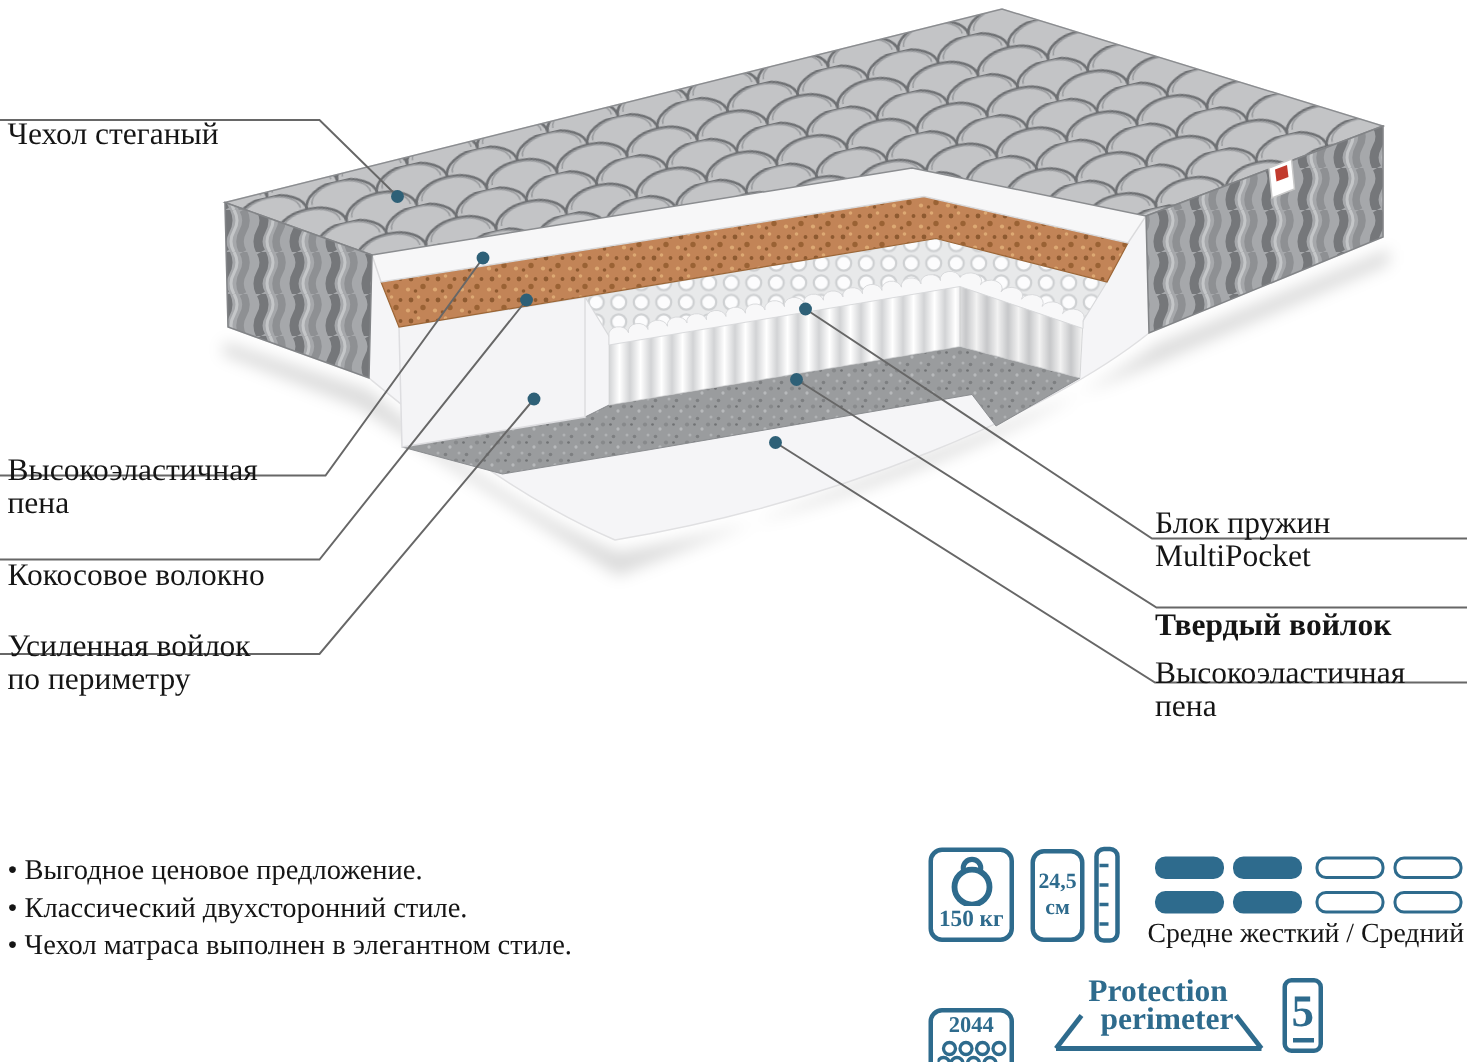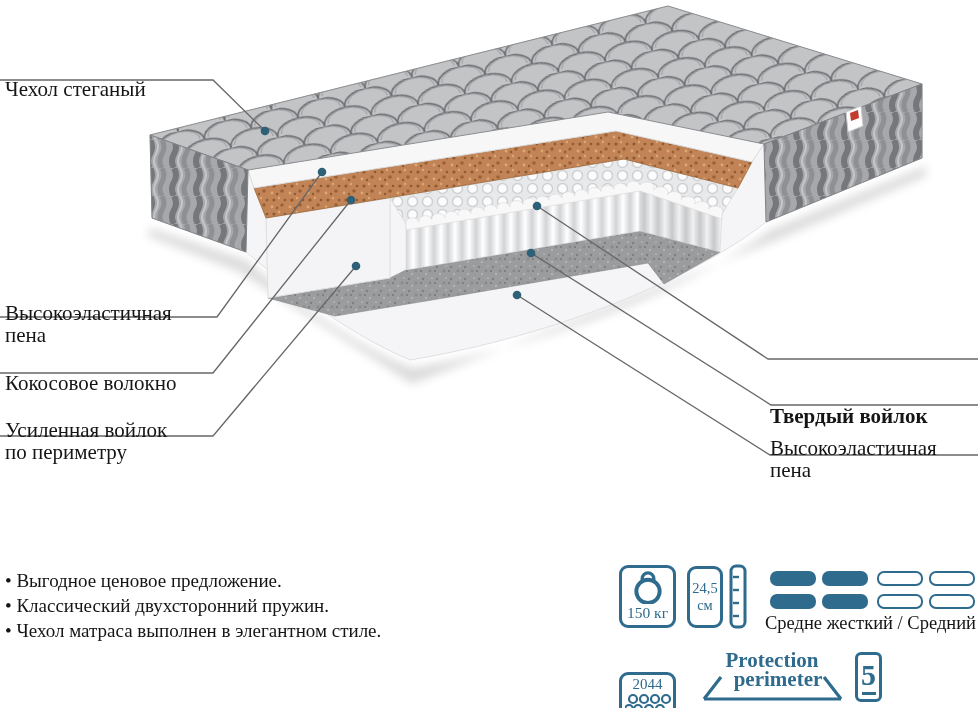--- a/index.html
+++ b/index.html
@@ -10,21 +10,21 @@
 
   .callout{position:absolute;color:var(--ink);font-size:21px;line-height:22px;white-space:nowrap;margin-top:22px;}
   .callout.right{}
 
   .features{position:absolute;left:5px;top:568px;font-size:19px;line-height:25px;color:var(--ink);}
   .feature::before{content:"• ";}
 
   
   .specbox{position:absolute;border:3.5px solid var(--accent);border-radius:9px;box-sizing:border-box;
            display:flex;flex-direction:column;align-items:center;justify-content:flex-end;background:#fff;}
-  .spec-text{color:var(--accent);font-weight:normal;font-family:"Liberation Serif",serif;}
+  .spec-text{color:var(--accent);font-weight:bold;font-family:"Liberation Serif",serif;}
 
   .bar{position:absolute;width:46px;height:15px;border-radius:7px;box-sizing:border-box;}
   .bar.filled{background:var(--accent);}
   .bar.outlined{border:2.5px solid var(--accent);background:#fff;}
 
   .firmness-label{position:absolute;left:762px;top:613px;width:214px;text-align:right;
                   font-size:18.5px;color:var(--ink);}
 
   .protection{position:absolute;left:698px;top:648px;width:148px;height:56px;}
   .protection .w1{position:absolute;left:0;top:0;width:148px;text-align:center;
@@ -178,31 +178,35 @@
     <div>Высокоэластичная</div>
     <div>пена</div>
   </div>
   <div class="callout" style="left:5px;top:350px;">
     <div>Кокосовое волокно</div>
   </div>
   <div class="callout" style="left:5px;top:397px;">
     <div>Усиленная войлок</div>
     <div>по периметру</div>
   </div>
+  <div class="callout right" style="left:770px;top:315px;">
+    <div>Блок пружин</div>
+    <div>MultiPocket</div>
+  </div>
   <div class="callout right" style="left:770px;top:383px;font-weight:bold;">
     <div>Твердый войлок</div>
   </div>
   <div class="callout right" style="left:770px;top:415px;">
     <div>Высокоэластичная</div>
     <div>пена</div>
   </div>
 
   <div class="features">
     <div class="feature"><span>Выгодное ценовое предложение.</span></div>
-    <div class="feature"><span>Классический двухсторонний пружин.</span></div>
+    <div class="feature"><span>Классический двухсторонний стиле.</span></div>
     <div class="feature"><span>Чехол матраса выполнен в элегантном стиле.</span></div>
   </div>
 
   <div class="specbox" style="left:619px;top:565px;width:57px;height:63px;text-align:center;">
     <svg width="40" height="36" viewBox="0 0 40 36" style="margin-top:1px;">
       <circle cx="20" cy="10" r="6" fill="none" stroke="#2e6b8d" stroke-width="3.5"></circle>
       <circle cx="20" cy="23" r="12" fill="#ffffff" stroke="#2e6b8d" stroke-width="4"></circle>
     </svg>
     <div class="spec-text" style="font-size:15.5px;margin-bottom:3px;">150 кг</div>
   </div>

